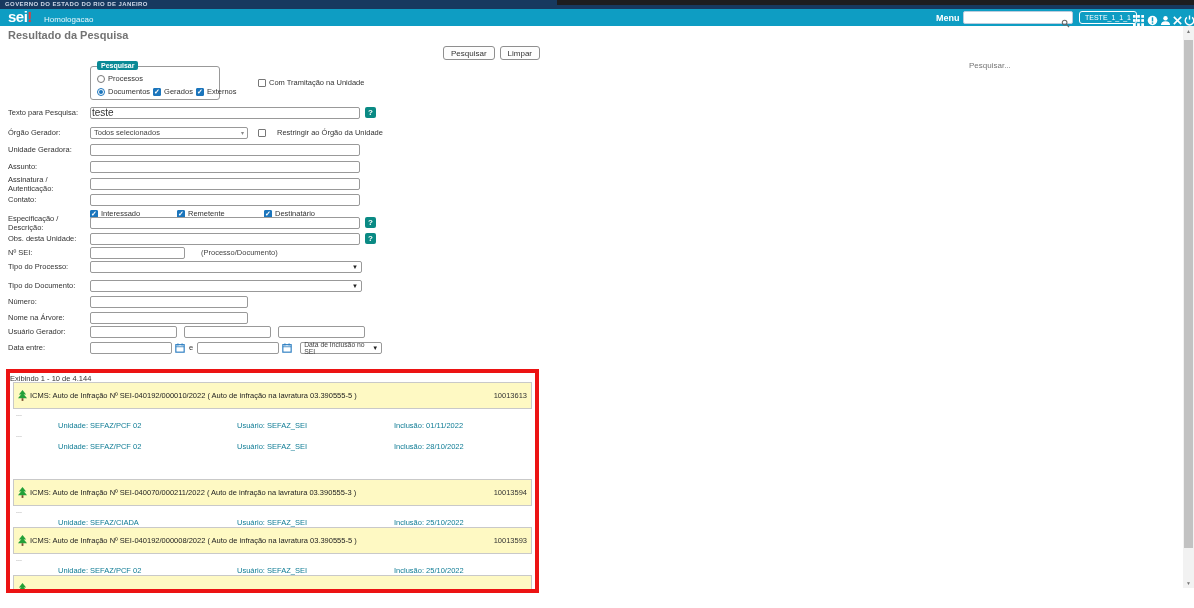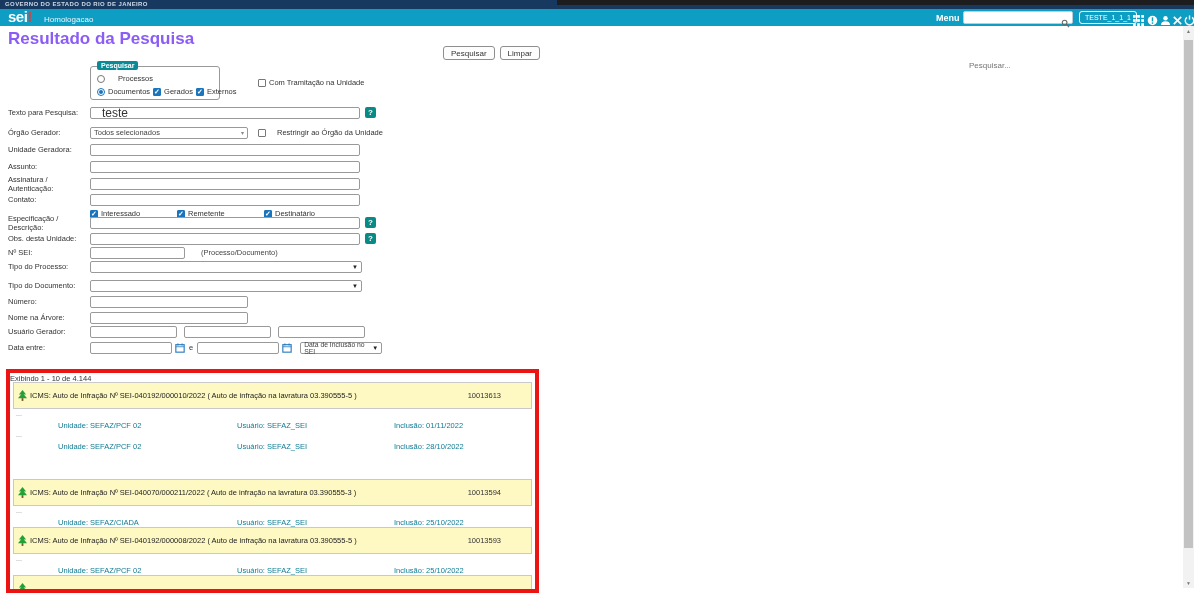--- a/index.html
+++ b/index.html
@@ -16,53 +16,53 @@
   .brand { position:absolute; left:8px; top:-1px; font-size:15px; font-weight:bold; color:#fff; letter-spacing:-0.5px; }
   .brand .bang { color:#e43b3b; }
   .env { position:absolute; left:44px; top:6px; font-size:8px; color:#eaf6fa; }
   .menu-lbl { position:absolute; left:936px; top:4px; font-size:9px; font-weight:bold; color:#fff; cursor:pointer; }
   .topsearch { position:absolute; left:963px; top:2px; width:110px; height:13px; background:#fff; border:1px solid #bcd; border-radius:2px; }
   .topsearch input { position:absolute; left:3px; top:0; width:92px; height:11px; border:none; outline:none; font-size:8px; color:#444; font-family:"Liberation Sans",sans-serif;margin-top:48px; }
   .topsearch .mag { position:absolute; right:2px; top:2px; }
   .user-btn { position:absolute; left:1079px; top:2px; height:13px; padding:0 5px; border:1px solid #fff; border-radius:3px; color:#fff; font-size:7px; line-height:11px; background:transparent; }
   .bar-ico { position:absolute; top:3px; width:12px; height:11px; cursor:pointer; }
   
-  .page-title { position:absolute; left:8px; top:29px; font-size:17px; font-weight:bold; color:#8b5cf6; }
+  .page-title { position:absolute; left:8px; top:29px; font-size:11px; font-weight:bold; color:#737373; }
   .top-btns { position:absolute; left:443px; top:46px; display:flex; gap:5px; }
   .btn { font-size:8px; color:#333; background:#fdfdfd; border:1px solid #8f8f8f; border-radius:3px; padding:2px 7px; height:14px; font-family:"Liberation Sans",sans-serif; }
   
   .fset { position:absolute; left:90px; top:66px; width:130px; height:34px; border:1px solid #999; border-radius:3px; }
   .fset .legend { position:absolute; left:6px; top:-6px; background:#0a8a96; color:#fff; font-size:7px; font-weight:bold; padding:1px 4px; border-radius:2px; }
-  .fset .row1 { position:absolute; left:6px; top:7px; display:flex; align-items:center; gap:13px; }
+  .fset .row1 { position:absolute; left:6px; top:7px; display:flex; align-items:center; gap:3px; }
   .fset .row2 { position:absolute; left:6px; top:20px; display:flex; align-items:center; gap:3px; }
   .tram { position:absolute; left:258px; top:78px; display:flex; align-items:center; gap:3px; }
   
   .rd { width:8px; height:8px; border:1px solid #777; border-radius:50%; background:#fff; display:inline-block; position:relative; }
   .rd.on { border-color:#1b75bc; }
   .rd.on::after { content:""; position:absolute; left:1px; top:1px; width:4px; height:4px; border-radius:50%; background:#1b75bc; }
   .cb { width:8px; height:8px; border:1px solid #777; border-radius:1px; background:#fff; display:inline-block; position:relative; }
   .cb.on { background:#1b75bc; border-color:#1b75bc; }
   .cb.on::after { content:"✓"; position:absolute; left:0px; top:-1px; color:#fff; font-size:7px; font-weight:bold; }
   .tinylbl { font-size:7.5px; color:#333; }
   .frow { position:absolute; left:8px; display:flex; align-items:center; height:13px; }
   .lbl { width:82px; font-size:7.5px; color:#333; flex:0 0 82px; }
-  .inp { height:12px; border:1px solid #999; border-radius:2px; font-size:12px; color:#333; padding:0 11px; font-family:"Liberation Sans",sans-serif; background:#fff; }
+  .inp { height:12px; border:1px solid #999; border-radius:2px; font-size:10px; color:#333; padding:0 1px; font-family:"Liberation Sans",sans-serif; background:#fff; }
   .help { width:11px; height:11px; margin-left:5px; background:#0a8a84; color:#fff; font-size:8px; font-weight:bold; text-align:center; line-height:11px; border-radius:2px; cursor:pointer; }
   .selbox { height:12px; border:1px solid #999; border-radius:2px; background:#fff; display:flex; align-items:center; justify-content:space-between; padding:0 3px; font-size:7.5px; color:#444; }
   .selbox .arrow { font-size:6px; color:#222; }
   .selbox .arrow.soft { color:#888; }
   .hint { font-size:7.5px; color:#444; margin-left:16px; }
   .cal { margin-left:3px; }
   
   .red-box { position:absolute; left:6px; top:369px; width:533px; height:224px; border:4px solid #ec1313; overflow:hidden; }
   .showing { margin-top:1px; height:8px; text-align:left; padding-right:36px; font-size:7.5px; color:#333; }
   .rblock { height:48px; position:relative; }
   .rheader { height:27px; margin:0 3px; background:#fef9c3; border:1px solid #c9c9c9; display:flex; align-items:center; padding:0 4px; }
   .rtitle { font-size:7.5px; color:#222; margin-left:3px; flex:1; white-space:nowrap; overflow:hidden; }
-  .rnum { font-size:7.5px; color:#333; margin-right:26px; }
+  .rnum { font-size:7.5px; color:#333; }
   .rsnip { margin:1px 0 0 6px; height:7px; font-size:7px; color:#888; line-height:7px; }
   .rdetails { margin-top:4px; display:flex; font-size:7.5px; color:#0f7c95; }
   .d1 { margin-left:48px; width:179px; }
   .d2 { width:157px; }
   
   .sbar { position:absolute; left:1183px; top:26px; width:11px; height:562px; background:#f2f2f2; }
   .sbar .thumb { position:absolute; left:1px; top:14px; width:9px; height:508px; background:#c2c2c2; }
   .sbar .arr { position:absolute; left:0; width:11px; text-align:center; font-size:5px; color:#777; }
 </style>
 </head>

